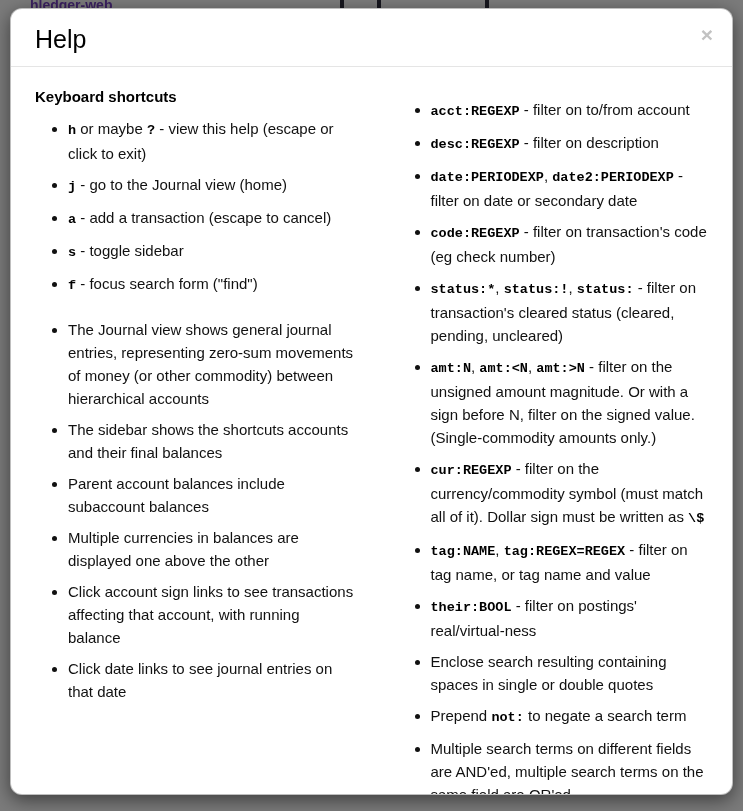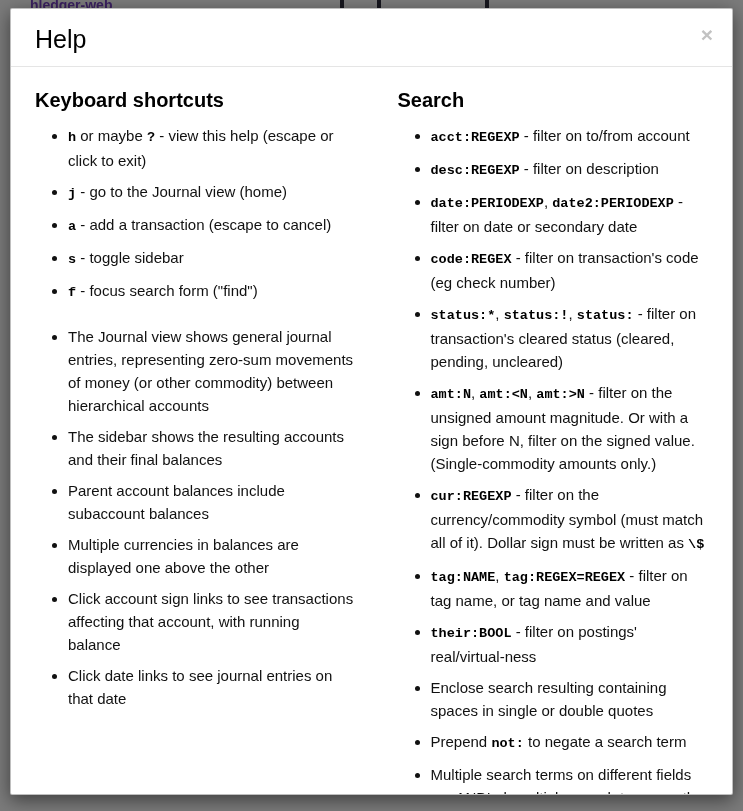--- a/index.html
+++ b/index.html
@@ -13,38 +13,38 @@
   .page-behind{position:absolute;top:0;left:0;width:604px;height:9px;overflow:hidden}
   .app-link{position:absolute;left:30px;top:-3px;font-size:14px;font-weight:700;color:#3b2160;text-decoration:none}
   .stem{position:absolute;top:0;width:4px;height:9px;background:#17171f}
   .stem.s1{left:340px}.stem.s2{left:377px}.stem.s3{left:485px}
   .backdrop{position:absolute;inset:0;background:transparent}
 
   
   .modal{
     position:absolute;left:10px;top:8px;width:723px;height:787px;
     box-sizing:border-box;background:#fff;
-    border:1px solid rgba(0,0,0,.25);border-radius:2px;
+    border:1px solid rgba(0,0,0,.25);border-radius:12px;
     box-shadow:0 5px 18px rgba(0,0,0,.5);
     overflow:hidden;
   }
   .modal-header{position:relative;padding:16px 24px 12px;border-bottom:1px solid #e5e5e5}
   .modal-title{margin:0;font-size:25px;font-weight:400;color:#000;line-height:1.15}
   .close{
     position:absolute;top:15px;right:19px;
     background:none;border:0;padding:0;margin:0;
     font-size:21px;font-weight:700;line-height:1;color:#c2c2c2;cursor:pointer;
     font-family:"Liberation Sans",sans-serif;
   }
   .modal-body{display:flex;padding:20px 24px 10px;color:#111}
   .col{width:50%;box-sizing:border-box}
   .col.left{padding-right:16px}
   .col.right{padding-left:26px}
 
-  .section-heading{margin:0;font-size:20px;font-weight:700;color:#000;line-height:1.3}
+  .section-heading{margin:0;font-size:15px;font-weight:700;color:#000;line-height:1.3}
   .help-list{margin:11px 0 21px;padding-left:33px;list-style:disc}
   .help-list li{font-size:15px;line-height:23px;margin:8px 0 1px;color:#111}
   .code{
     font-family:"Liberation Mono","DejaVu Sans Mono",monospace;
     font-weight:700;font-size:13.5px;color:#000;
   }
 </style>
 </head>
 <body>
 
@@ -67,34 +67,33 @@
         <h4 class="section-heading">Keyboard shortcuts</h4>
         <ul class="help-list">
           <li><span class="code">h</span> or maybe <span class="code">?</span> - view this help (escape or click to exit)</li>
           <li><span class="code">j</span> - go to the Journal view (home)</li>
           <li><span class="code">a</span> - add a transaction (escape to cancel)</li>
           <li><span class="code">s</span> - toggle sidebar</li>
           <li><span class="code">f</span> - focus search form ("find")</li>
         </ul>
         <ul class="help-list">
           <li>The Journal view shows general journal entries, representing zero-sum movements of money (or other commodity) between hierarchical accounts</li>
-          <li>The sidebar shows the resulting accounts and their final balances</li>
+          <li>The sidebar shows the shortcuts accounts and their final balances</li>
           <li>Parent account balances include subaccount balances</li>
           <li>Multiple currencies in balances are displayed one above the other</li>
           <li>Click account sign links to see transactions affecting that account, with running balance</li>
           <li>Click date links to see journal entries on that date</li>
         </ul>
       </div>
     <div class="col right">
-        <h4 class="section-heading">Search</h4>
         <ul class="help-list">
           <li><span class="code">acct:REGEXP</span> - filter on to/from account</li>
           <li><span class="code">desc:REGEXP</span> - filter on description</li>
           <li><span class="code">date:PERIODEXP</span>, <span class="code">date2:PERIODEXP</span> - filter on date or secondary date</li>
-          <li><span class="code">code:REGEX</span> - filter on transaction's code (eg check number)</li>
+          <li><span class="code">code:REGEXP</span> - filter on transaction's code (eg check number)</li>
           <li><span class="code">status:*</span>, <span class="code">status:!</span>, <span class="code">status:</span> - filter on transaction's cleared status (cleared, pending, uncleared)</li>
           <li><span class="code">amt:N</span>, <span class="code">amt:&lt;N</span>, <span class="code">amt:&gt;N</span> - filter on the unsigned amount magnitude. Or with a sign before N, filter on the signed value. (Single-commodity amounts only.)</li>
           <li><span class="code">cur:REGEXP</span> - filter on the currency/commodity symbol (must match all of it). Dollar sign must be written as <span class="code">\$</span></li>
           <li><span class="code">tag:NAME</span>, <span class="code">tag:REGEX=REGEX</span> - filter on tag name, or tag name and value</li>
           <li><span class="code">their:BOOL</span> - filter on postings' real/virtual-ness</li>
           <li>Enclose search resulting containing spaces in single or double quotes</li>
           <li>Prepend <span class="code">not:</span> to negate a search term</li>
           <li>Multiple search terms on different fields are AND'ed, multiple search terms on the same field are OR'ed</li>
           <li>Help search terms also work with command-line hledger</li>
         </ul>

